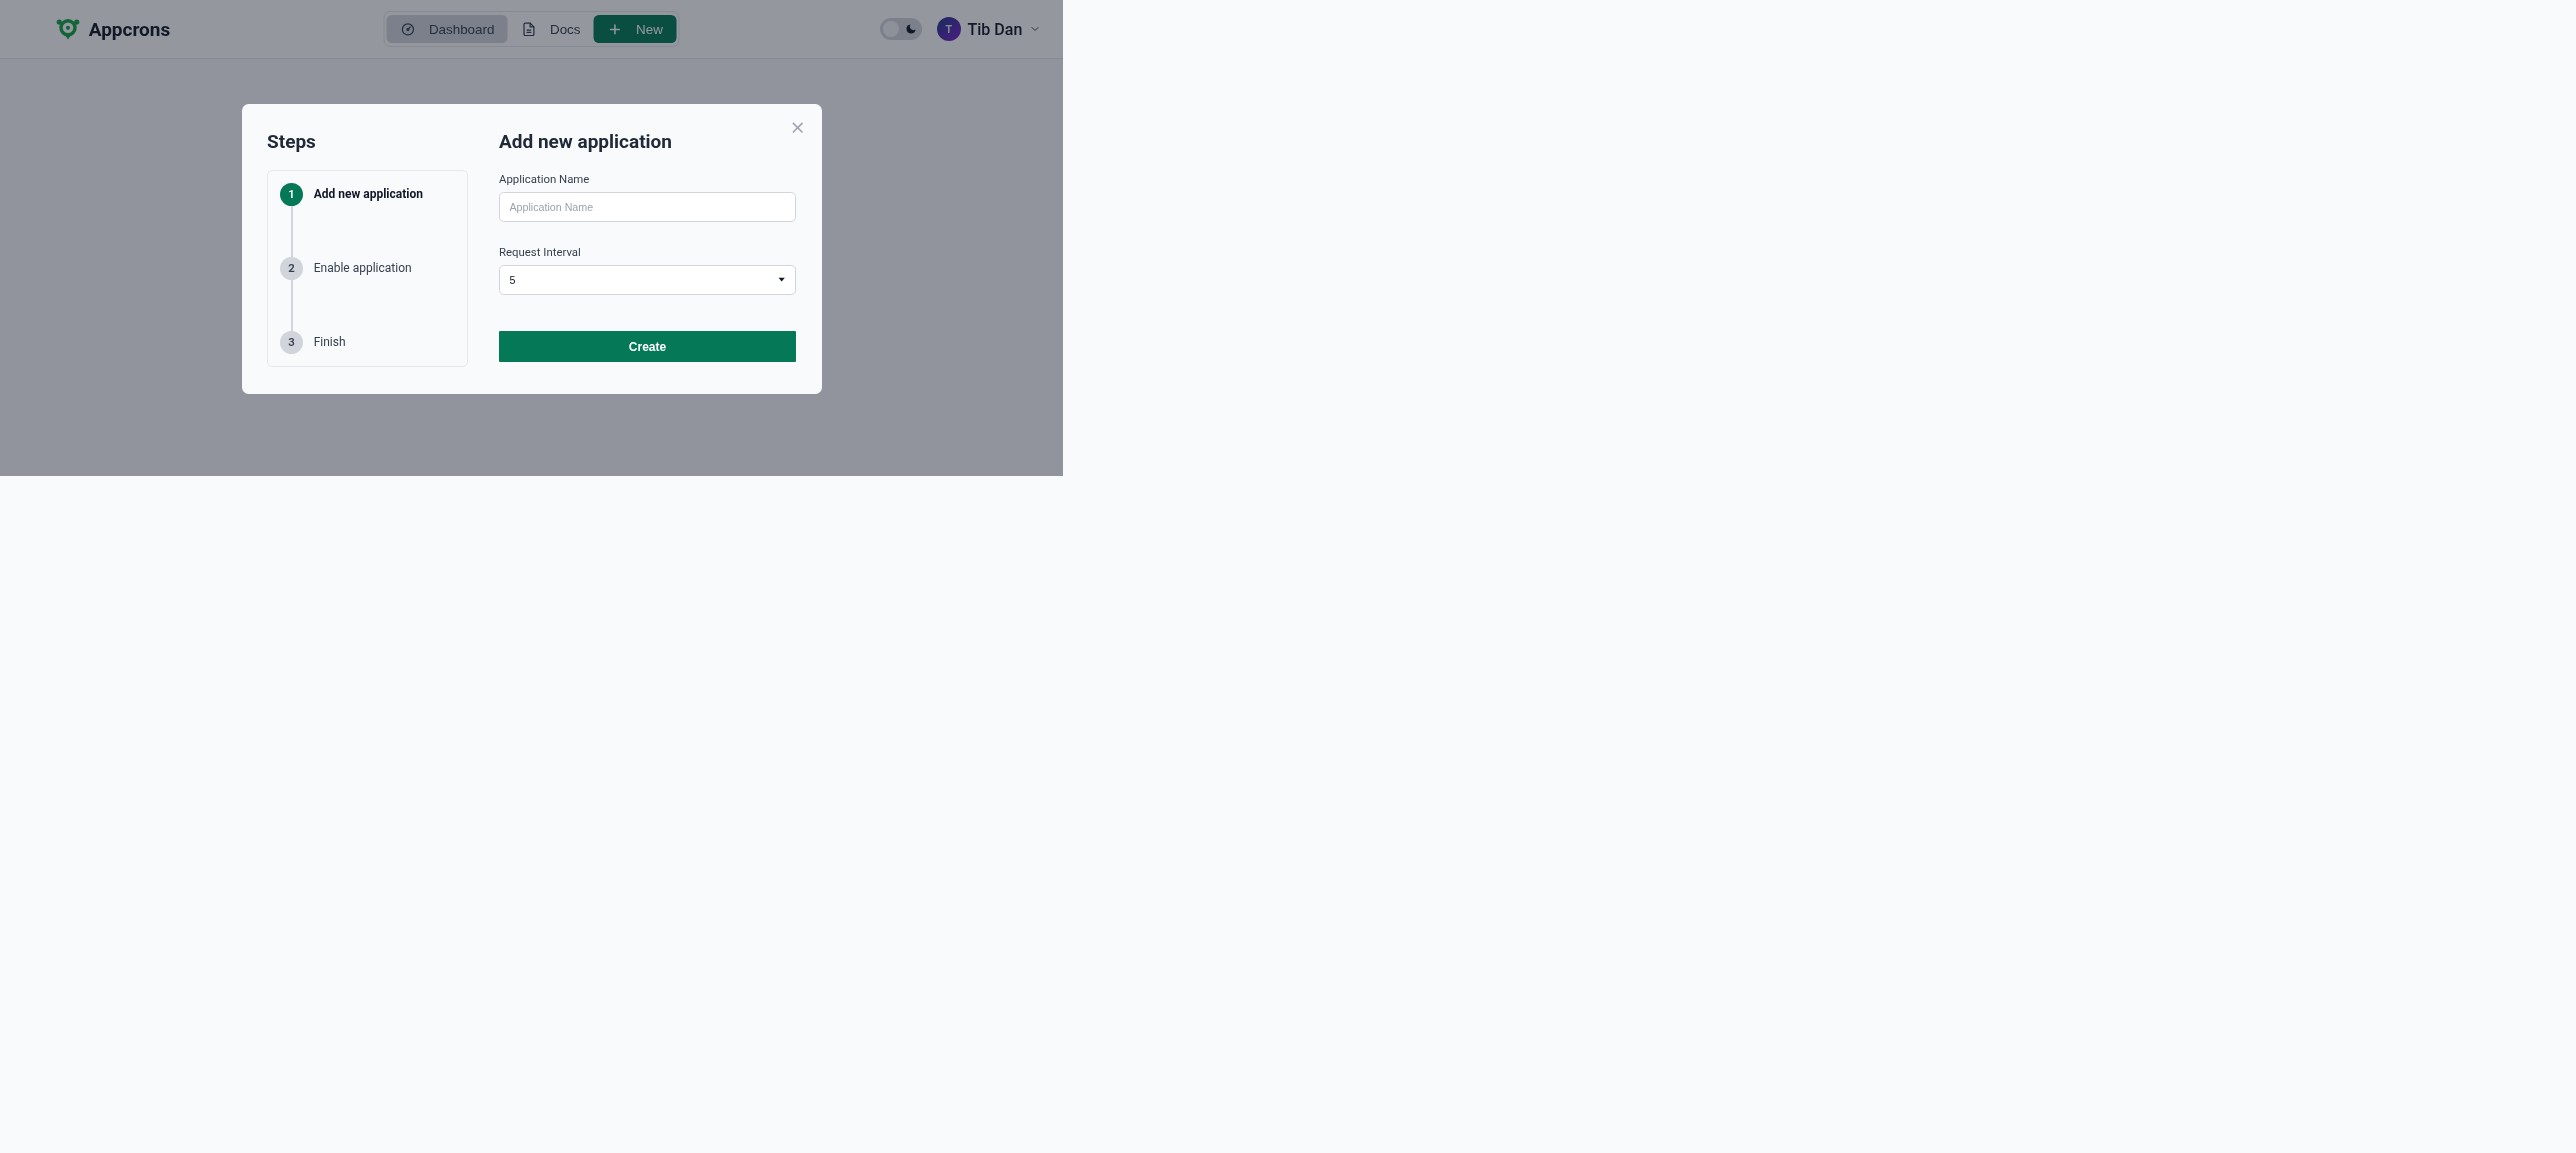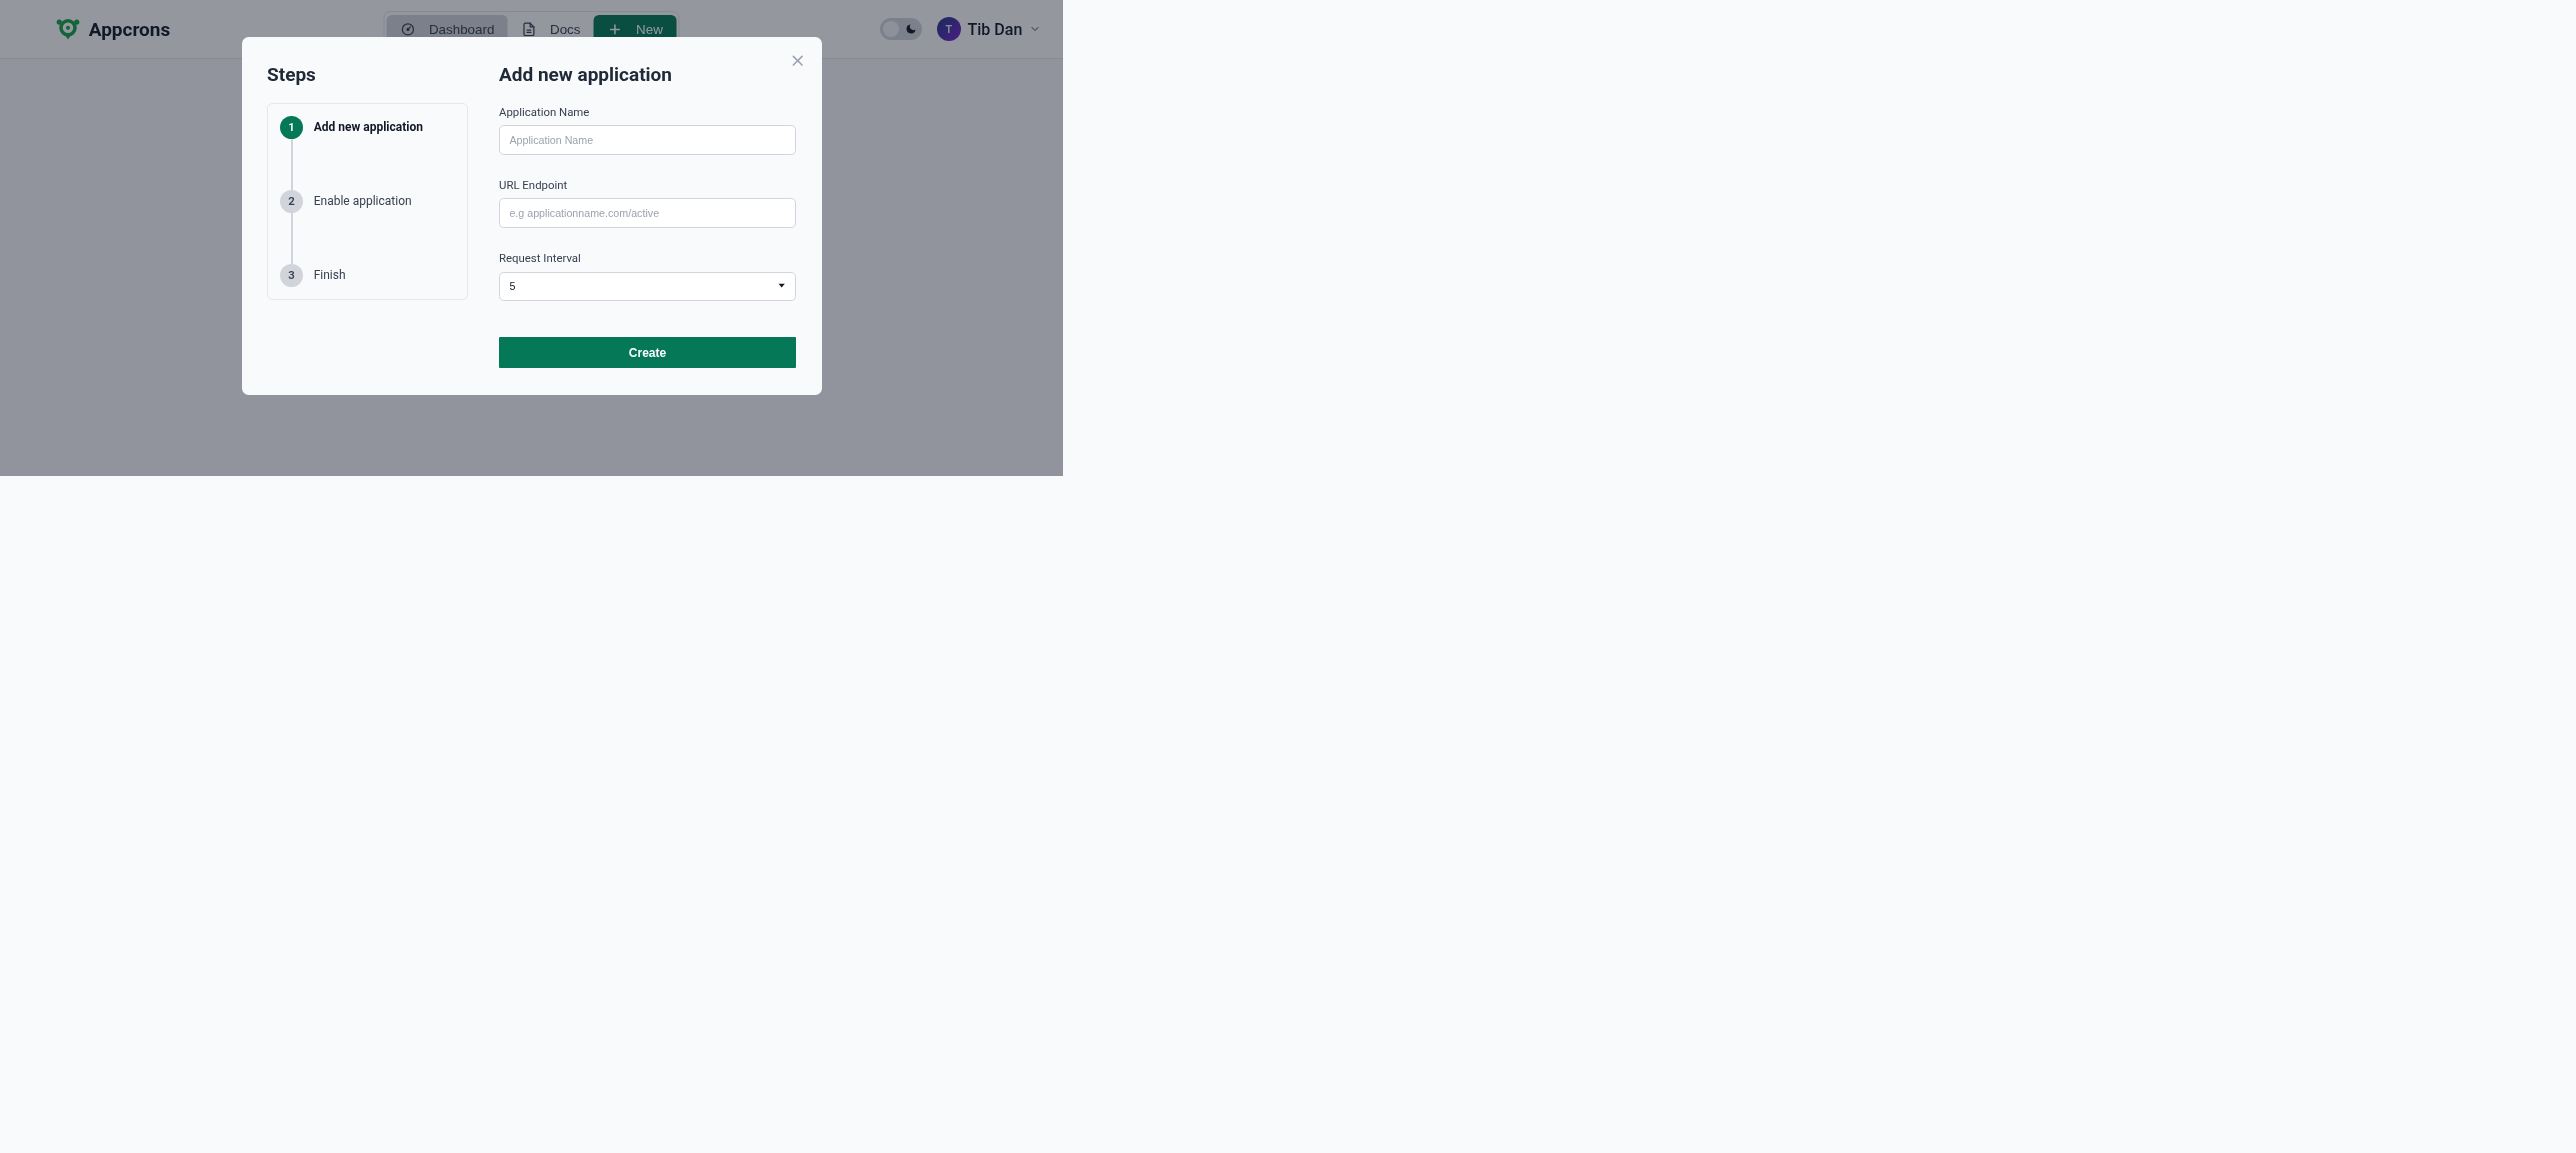--- a/index.html
+++ b/index.html
@@ -108,21 +108,21 @@
   .chev { width: 12px; height: 12px; color: #374151; }
 
   
   .backdrop {
     position: absolute;
     inset: 0;
     background: rgba(17,24,39,0.45);
     display: flex;
     align-items: flex-start;
     justify-content: center;
-    padding-top: 37px;
+    padding-top: 104px;
   }
 
   
   .modal {
     width: 580px;
     background: #f9fafb;
     border-radius: 6.7px;
     padding: 25.5px 25.5px 27px 25.5px;
     display: flex;
     gap: 31px;
@@ -322,24 +322,20 @@
     </div>
 
     <div class="form-col">
       <div class="form-title">Add new application</div>
 
       <div class="field">
         <label class="field-label">Application Name</label>
         <input class="input" type="text" placeholder="Application Name" style="">
       </div>
 
-      <div class="field">
-        <label class="field-label">URL Endpoint</label>
-        <input class="input" type="text" placeholder="e.g applicationname.com/active" style="">
-      </div>
 
       <div class="field">
         <label class="field-label">Request Interval</label>
         <div class="select-wrap">
           <select class="select">
             <option>5</option>
           </select>
           <span class="select-caret">
             <svg width="9.4" height="9.4" viewBox="0 0 24 24">
                 <path d="M4 8 L12 18 L20 8 Z" fill="#111827"></path>

